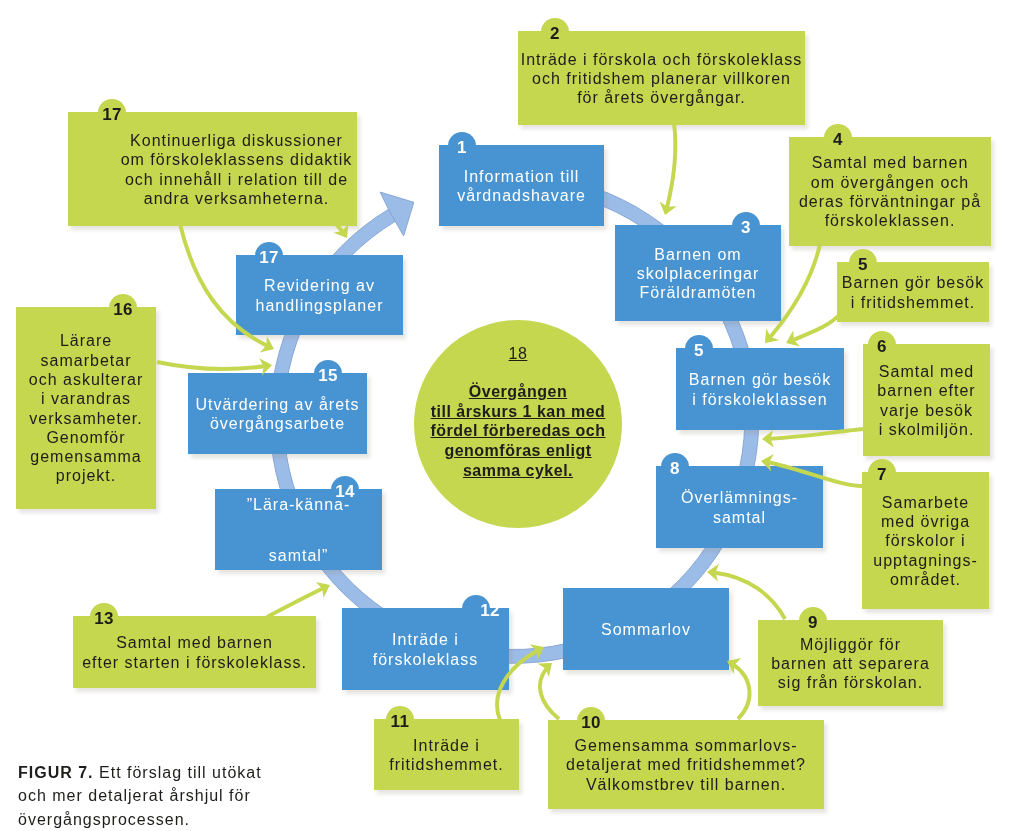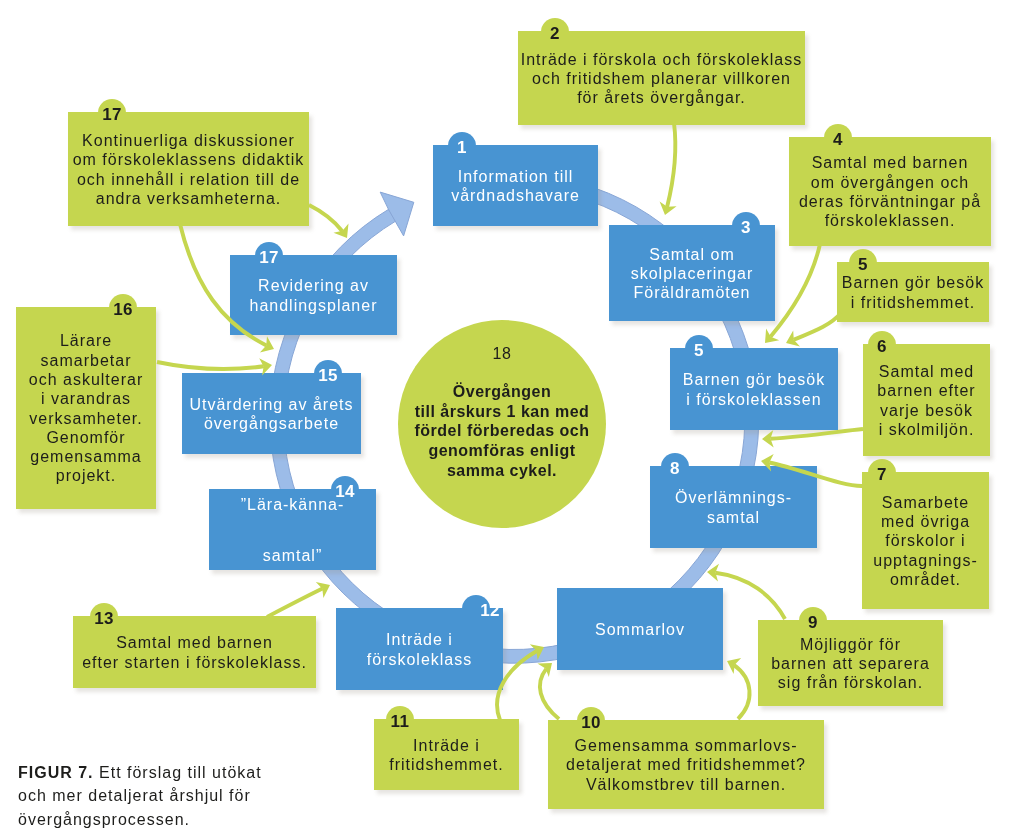--- a/index.html
+++ b/index.html
@@ -6,21 +6,21 @@
   html,body{margin:0;padding:0;}
   body{width:1024px;height:831px;background:#ffffff;font-family:"Liberation Sans",sans-serif;overflow:hidden;}
   #stage{position:relative;width:1024px;height:831px;}
   svg.layer{position:absolute;left:0;top:0;width:1024px;height:831px;overflow:visible;pointer-events:none;}
   #arrow-layer{z-index:40;}
   #ring-layer{z-index:5;}
   .node{position:absolute;box-sizing:border-box;z-index:20;}
   .node .body{position:absolute;left:0;top:0;width:100%;height:100%;z-index:2;
      display:flex;flex-direction:column;align-items:center;justify-content:center;text-align:center;
      letter-spacing:1.0px;box-shadow:3px 4px 4px rgba(140,130,120,0.22);padding-top:1.5px;}
-  .blue .body{background:#4894d2;color:#ffffff;}
+  .blue .body{background:#4894d2;color:#ffffff;margin-left:6px;}
   .green .body{background:#c5d64f;color:#1d1d1b;}
   .node .line{display:block;white-space:pre;}
   .badge{position:absolute;border-radius:50%;z-index:1;}
   .badge-num{position:absolute;text-align:center;font-weight:700;letter-spacing:0.4px;z-index:3;}
   .blue .badge{background:#4894d2;}
   .green .badge{background:#c5d64f;}
   .blue .badge-num{color:#ffffff;}
   .green .badge-num{color:#1d1d1b;}
   .caption{position:absolute;color:#1d1d1b;z-index:60;letter-spacing:1.0px;}
   .caption div{white-space:pre;}
@@ -50,21 +50,21 @@
   <div class="body" style="font-size:16px;line-height:19.3px;">
     <span class="line">Inträde i förskola och förskoleklass</span>
     <span class="line">och fritidshem planerar villkoren</span>
     <span class="line">för årets övergångar.</span>
   </div>
   <div class="badge-num" style="left:23.0px;top:-6.5px;width:28px;font-size:17px;line-height:17px;">2</div>
 </div>
 <div class="node blue" style="left:609px;top:225px;width:166px;height:94px;">
   <div class="badge" style="left:123.0px;top:-13.5px;width:28px;height:28px;"></div>
   <div class="body" style="font-size:16px;line-height:19.3px;">
-    <span class="line">Samtal om</span>
+    <span class="line">Barnen om</span>
     <span class="line">skolplaceringar</span>
     <span class="line">Föräldramöten</span>
   </div>
   <div class="badge-num" style="left:123.0px;top:-6.5px;width:28px;font-size:17px;line-height:17px;">3</div>
 </div>
 <div class="node green" style="left:789px;top:137px;width:202px;height:107px;">
   <div class="badge" style="left:35.0px;top:-13.5px;width:28px;height:28px;"></div>
   <div class="body" style="font-size:16px;line-height:19.3px;">
     <span class="line">Samtal med barnen</span>
     <span class="line">om övergången och</span>
@@ -198,29 +198,29 @@
 <div class="node blue" style="left:230px;top:255px;width:167px;height:78px;">
   <div class="badge" style="left:25.0px;top:-13.5px;width:28px;height:28px;"></div>
   <div class="body" style="font-size:16px;line-height:19.3px;">
     <span class="line">Revidering av</span>
     <span class="line">handlingsplaner</span>
   </div>
   <div class="badge-num" style="left:25.0px;top:-6.5px;width:28px;font-size:17px;line-height:17px;">17</div>
 </div>
 <div class="node green" style="left:68px;top:112px;width:241px;height:112px;">
   <div class="badge" style="left:30.0px;top:-13.5px;width:28px;height:28px;"></div>
-  <div class="body" style="font-size:16px;line-height:19.3px;">
+  <div class="body" style="font-size:16px;line-height:19.3px;padding-left:48px;">
     <span class="line">Kontinuerliga diskussioner</span>
     <span class="line">om förskoleklassens didaktik</span>
     <span class="line">och innehåll i relation till de</span>
     <span class="line">andra verksamheterna.</span>
   </div>
   <div class="badge-num" style="left:30.0px;top:-6.5px;width:28px;font-size:17px;line-height:17px;">17</div>
 </div>
-<div id="center-circle" style="left:398px;top:320px;width:208px;height:208px;">
+<div id="center-circle" style="left:414px;top:320px;width:208px;height:208px;text-decoration:underline;">
   <div style="font-size:16px;line-height:16px;margin-top:26px;">18</div>
   <div style="margin-top:20px;font-size:16px;line-height:19.7px;font-weight:700;">
     <span class="line">Övergången</span>
     <span class="line">till årskurs 1 kan med</span>
     <span class="line">fördel förberedas och</span>
     <span class="line">genomföras enligt</span>
     <span class="line">samma cykel.</span>
   </div>
 </div>
 <svg class="layer" id="arrow-layer" viewBox="0 0 1024 831">

